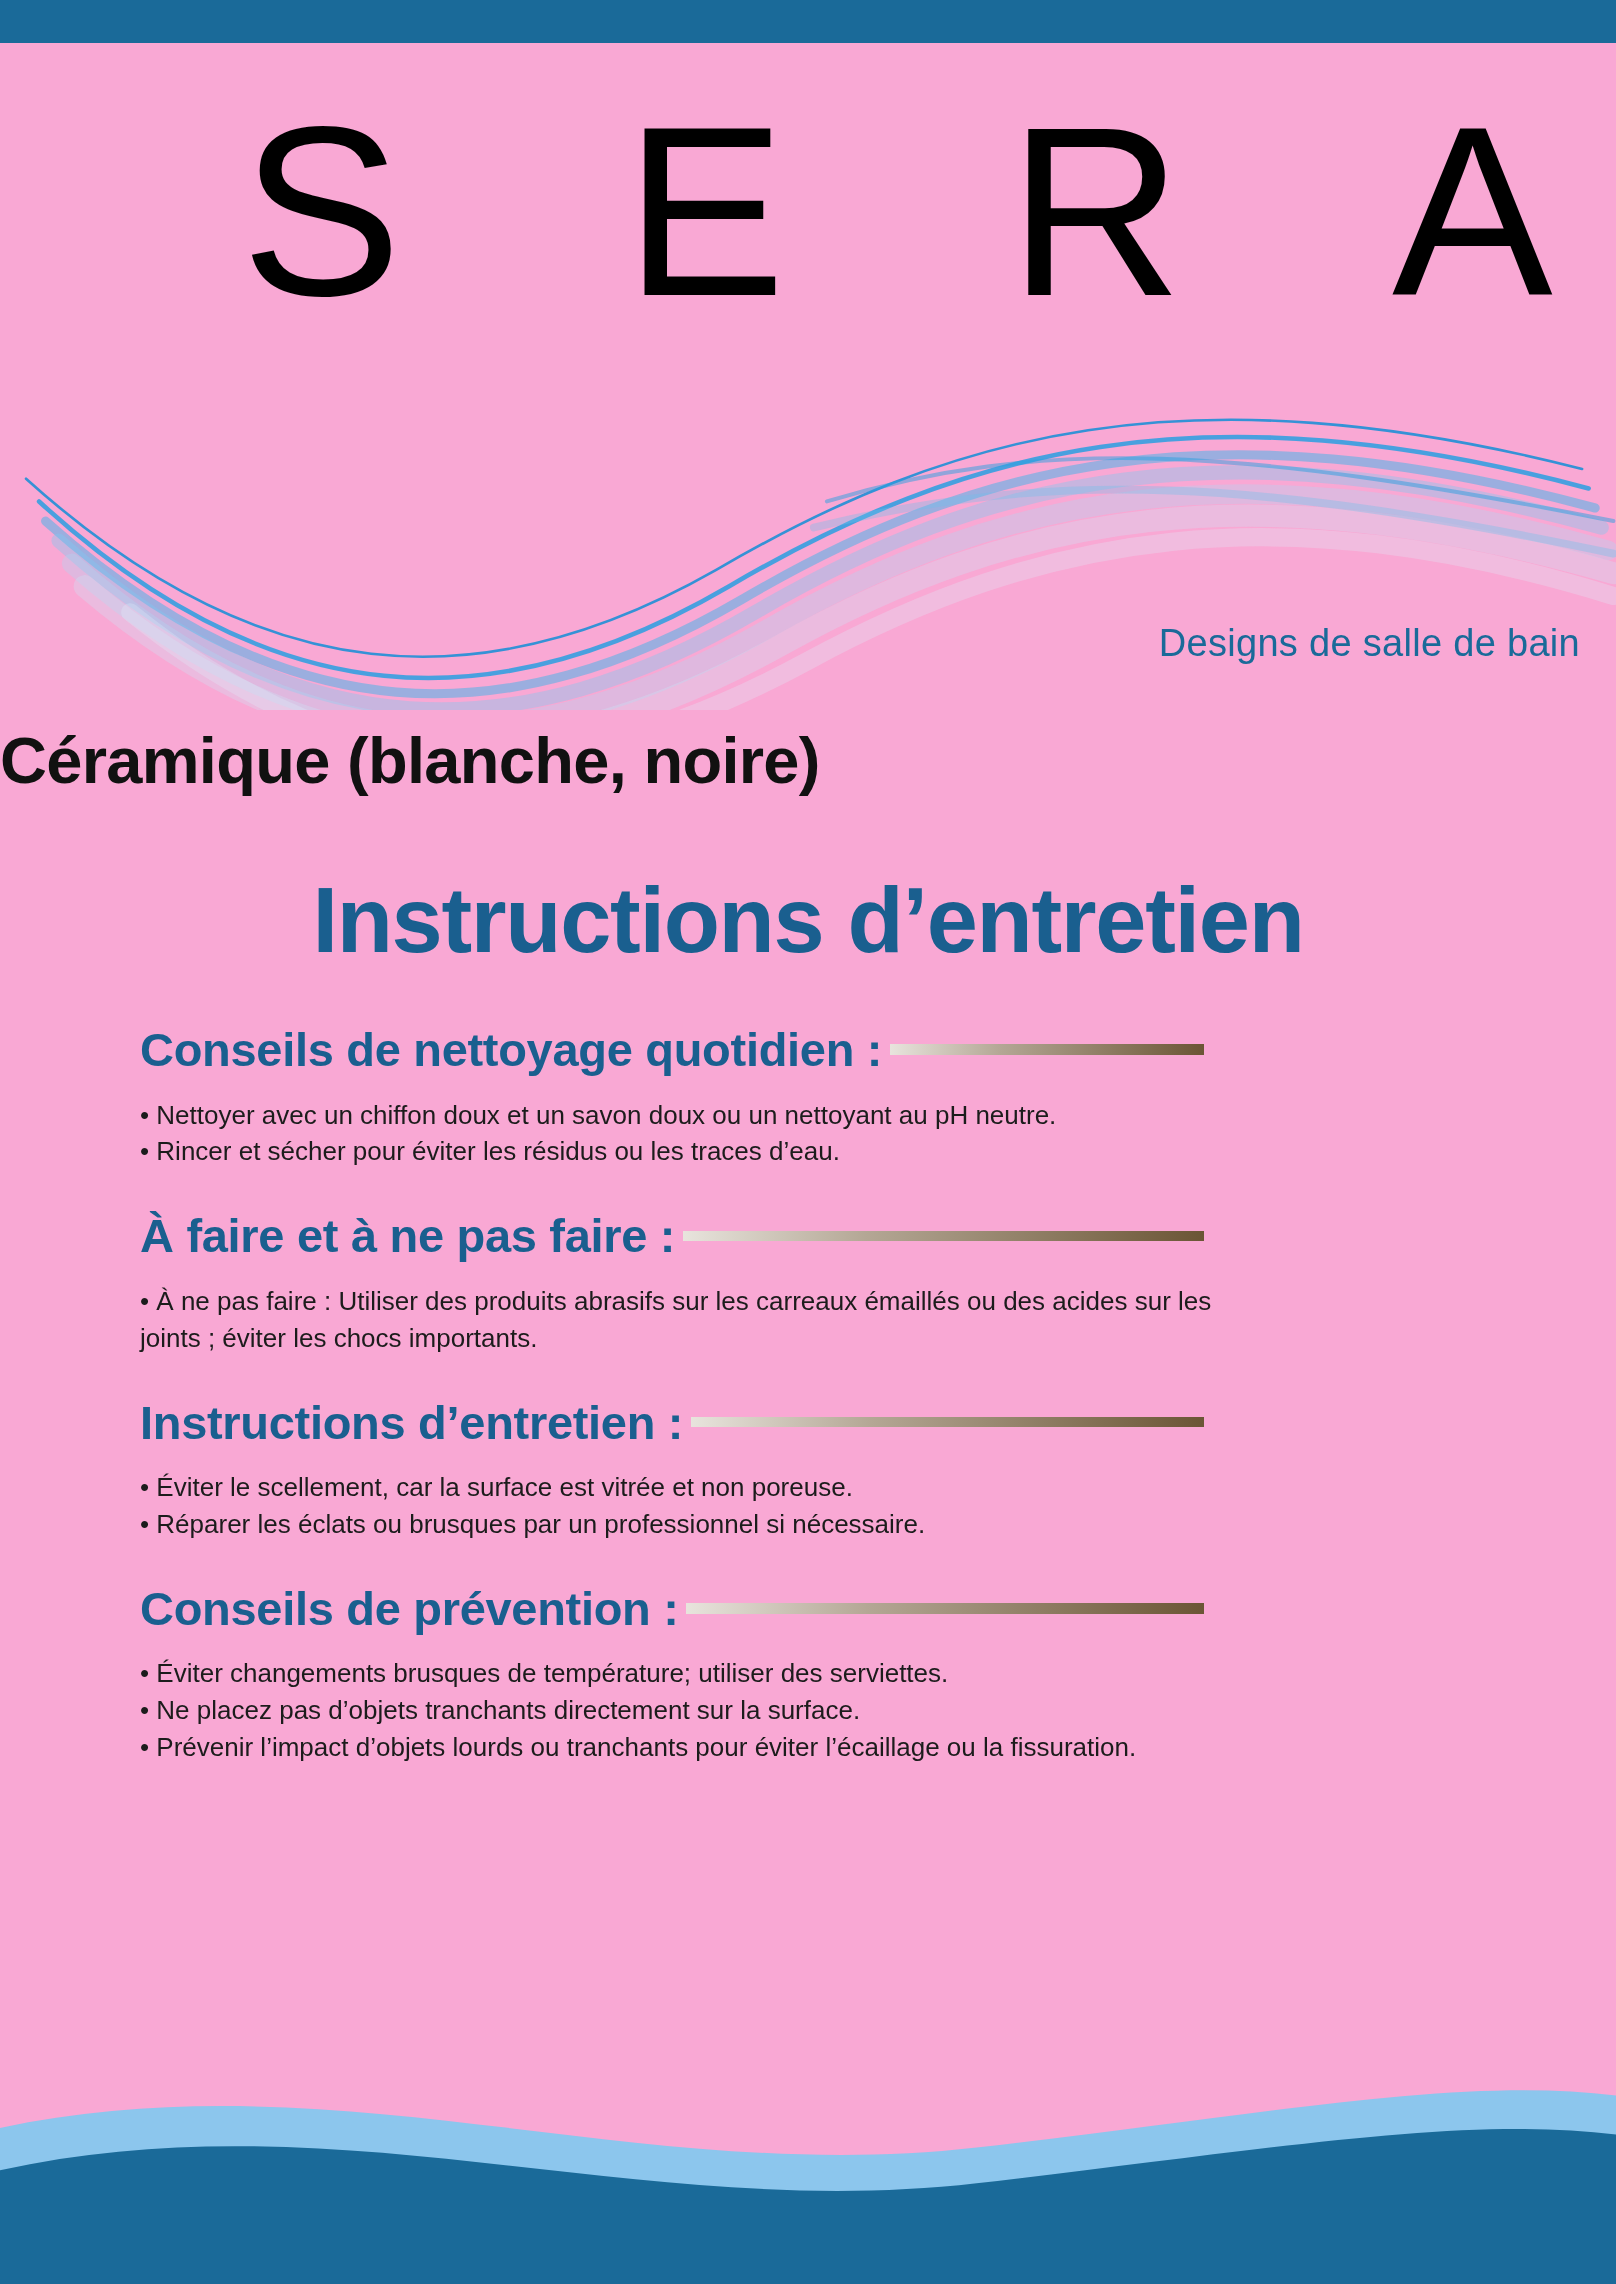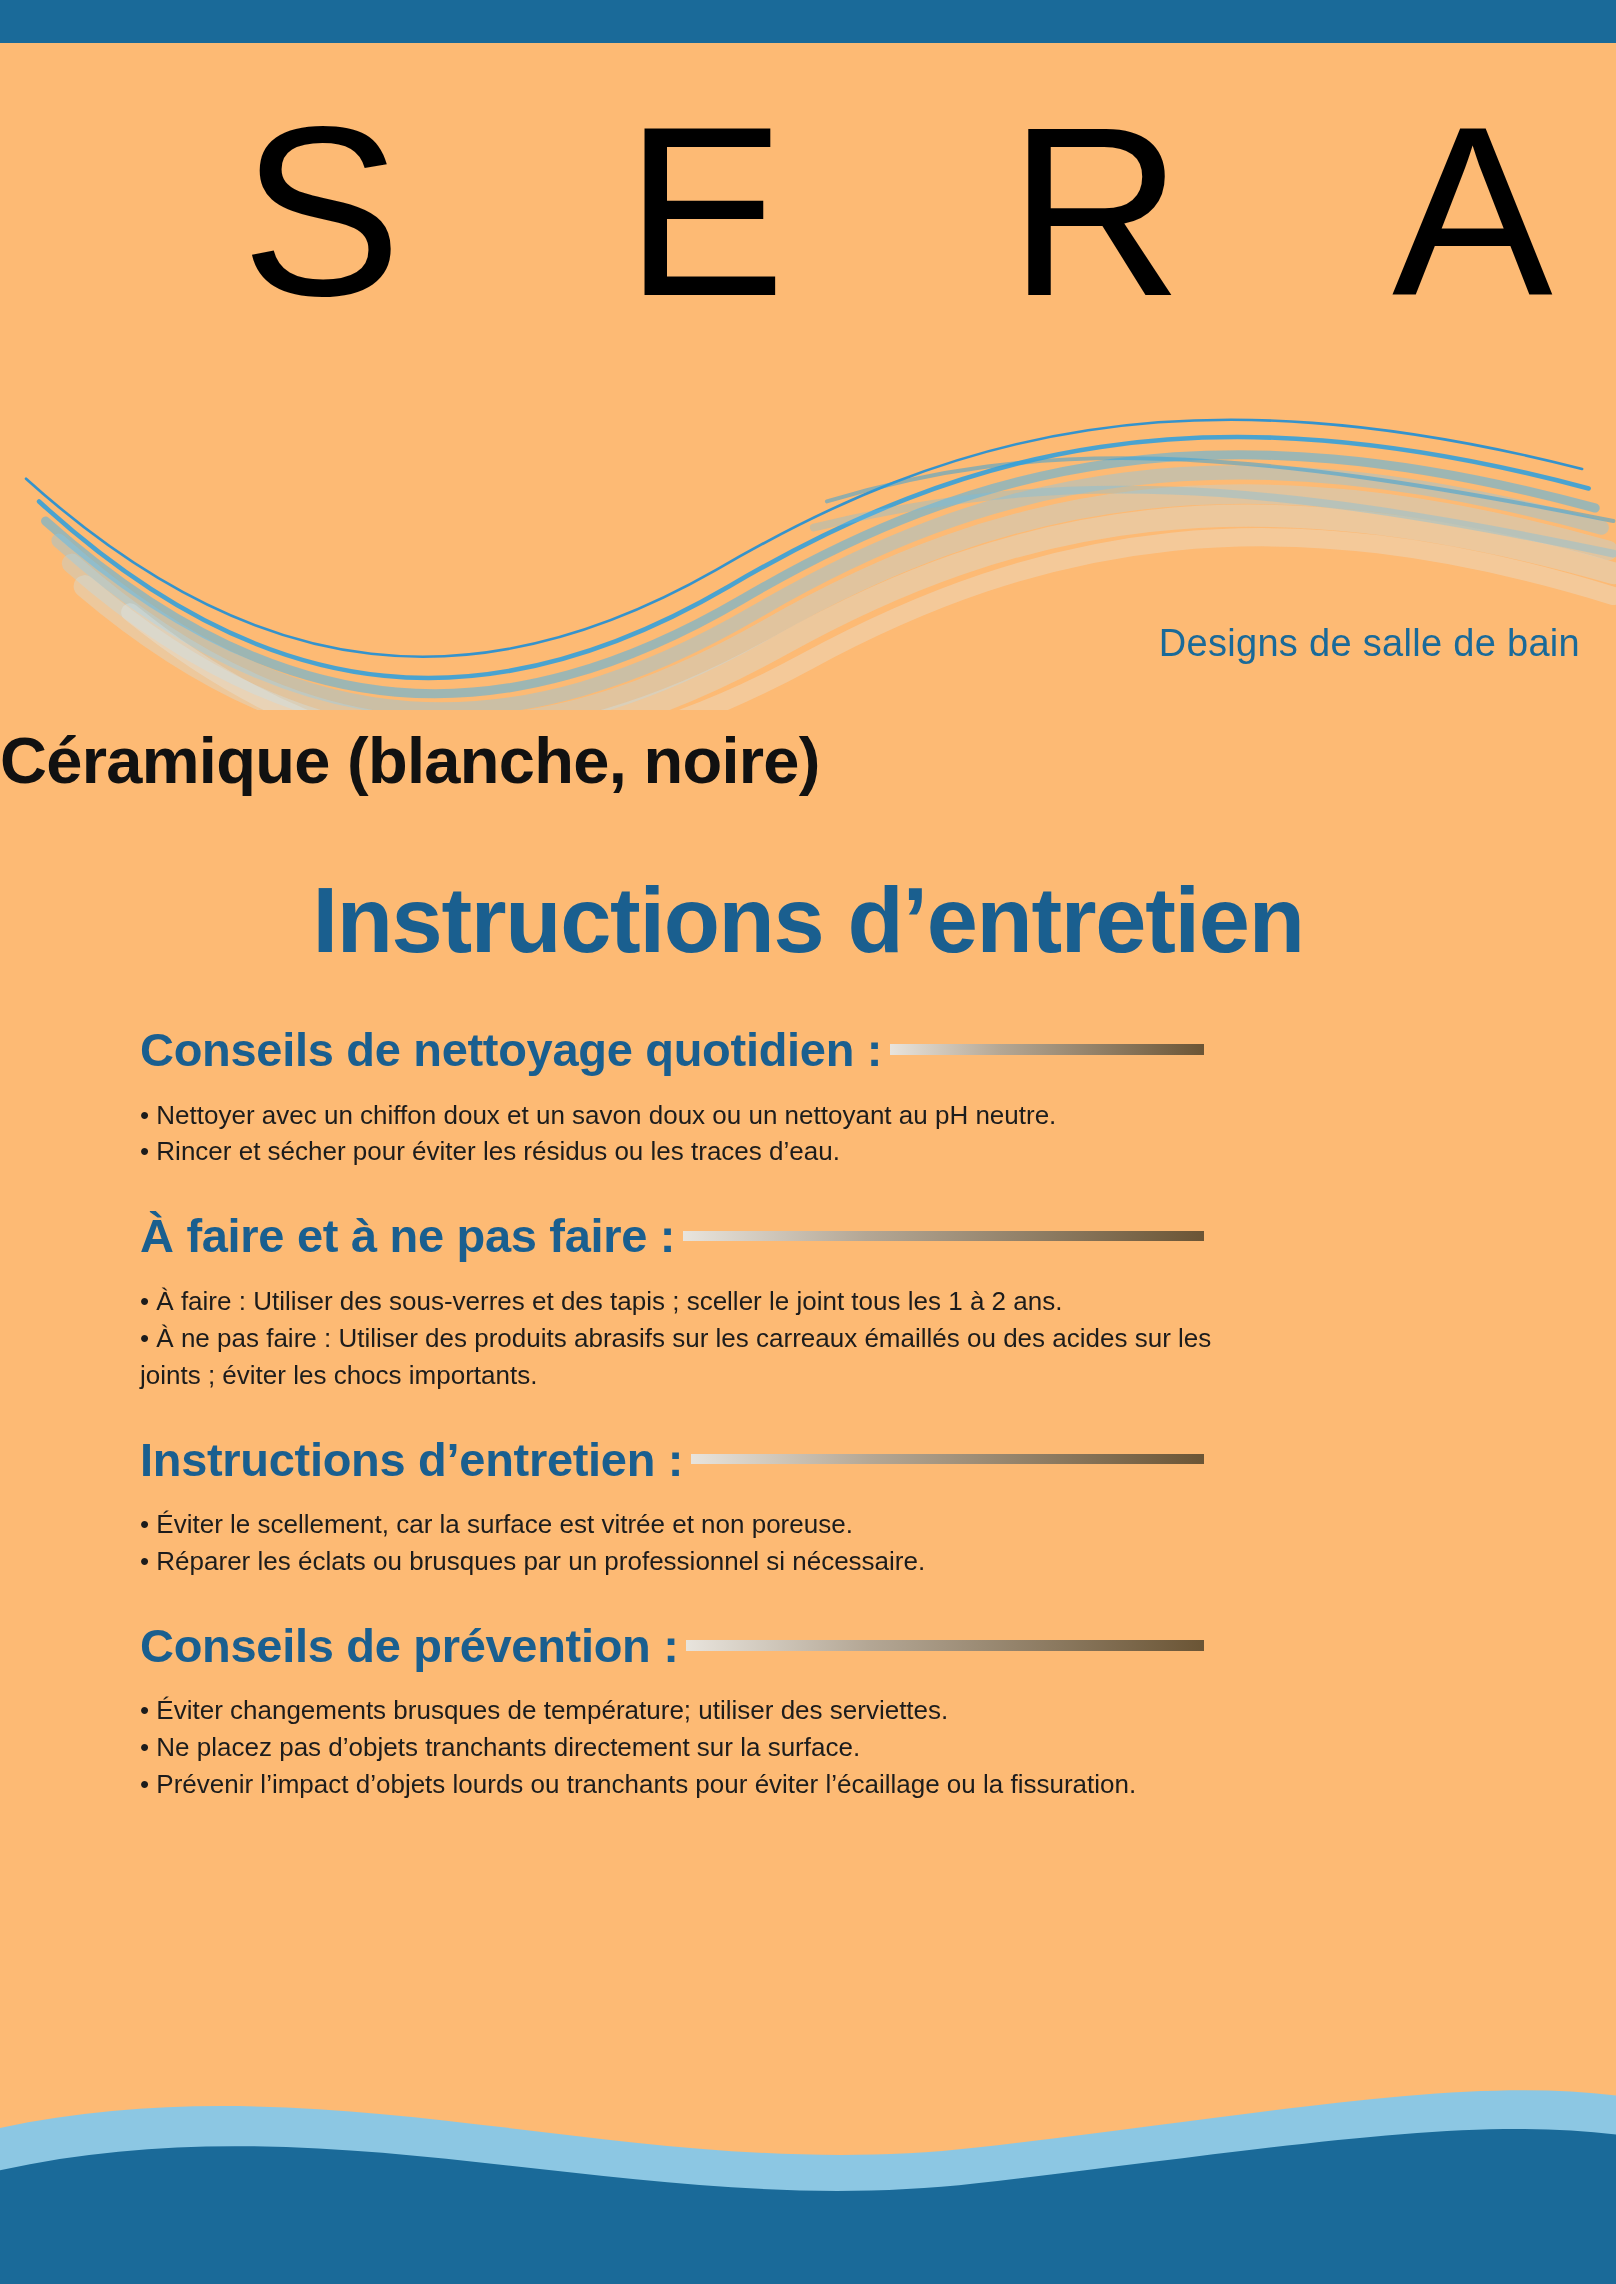--- a/index.html
+++ b/index.html
@@ -4,21 +4,21 @@
 <style>
   html, body {
     margin: 0;
     padding: 0;
     background: #ffffff;
   }
   .page {
     position: relative;
     width: 1616px;
     height: 2284px;
-    background: #fdba74;
+    background: #f9a8d4;
     overflow: hidden;
     font-family: "Liberation Sans", sans-serif;
   }
 
   
   .top-bar {
     position: absolute;
     top: 0; left: 0;
     width: 1616px;
     height: 43px;
@@ -175,21 +175,20 @@
         <div class="bullet">• Rincer et sécher pour éviter les résidus ou les traces d’eau.</div>
       </div>
     </div>
 
     <div class="section">
       <div class="sec-head">
         <div class="sec-head-title">À faire et à ne pas faire :</div>
         <div class="sec-rule"></div>
       </div>
       <div class="bullets">
-        <div class="bullet">• À faire : Utiliser des sous-verres et des tapis ; sceller le joint tous les 1 à 2 ans.</div>
         <div class="bullet">• À ne pas faire : Utiliser des produits abrasifs sur les carreaux émaillés ou des acides sur les joints ; éviter les chocs importants.</div>
       </div>
     </div>
 
     <div class="section">
       <div class="sec-head">
         <div class="sec-head-title">Instructions d’entretien :</div>
         <div class="sec-rule"></div>
       </div>
       <div class="bullets">

